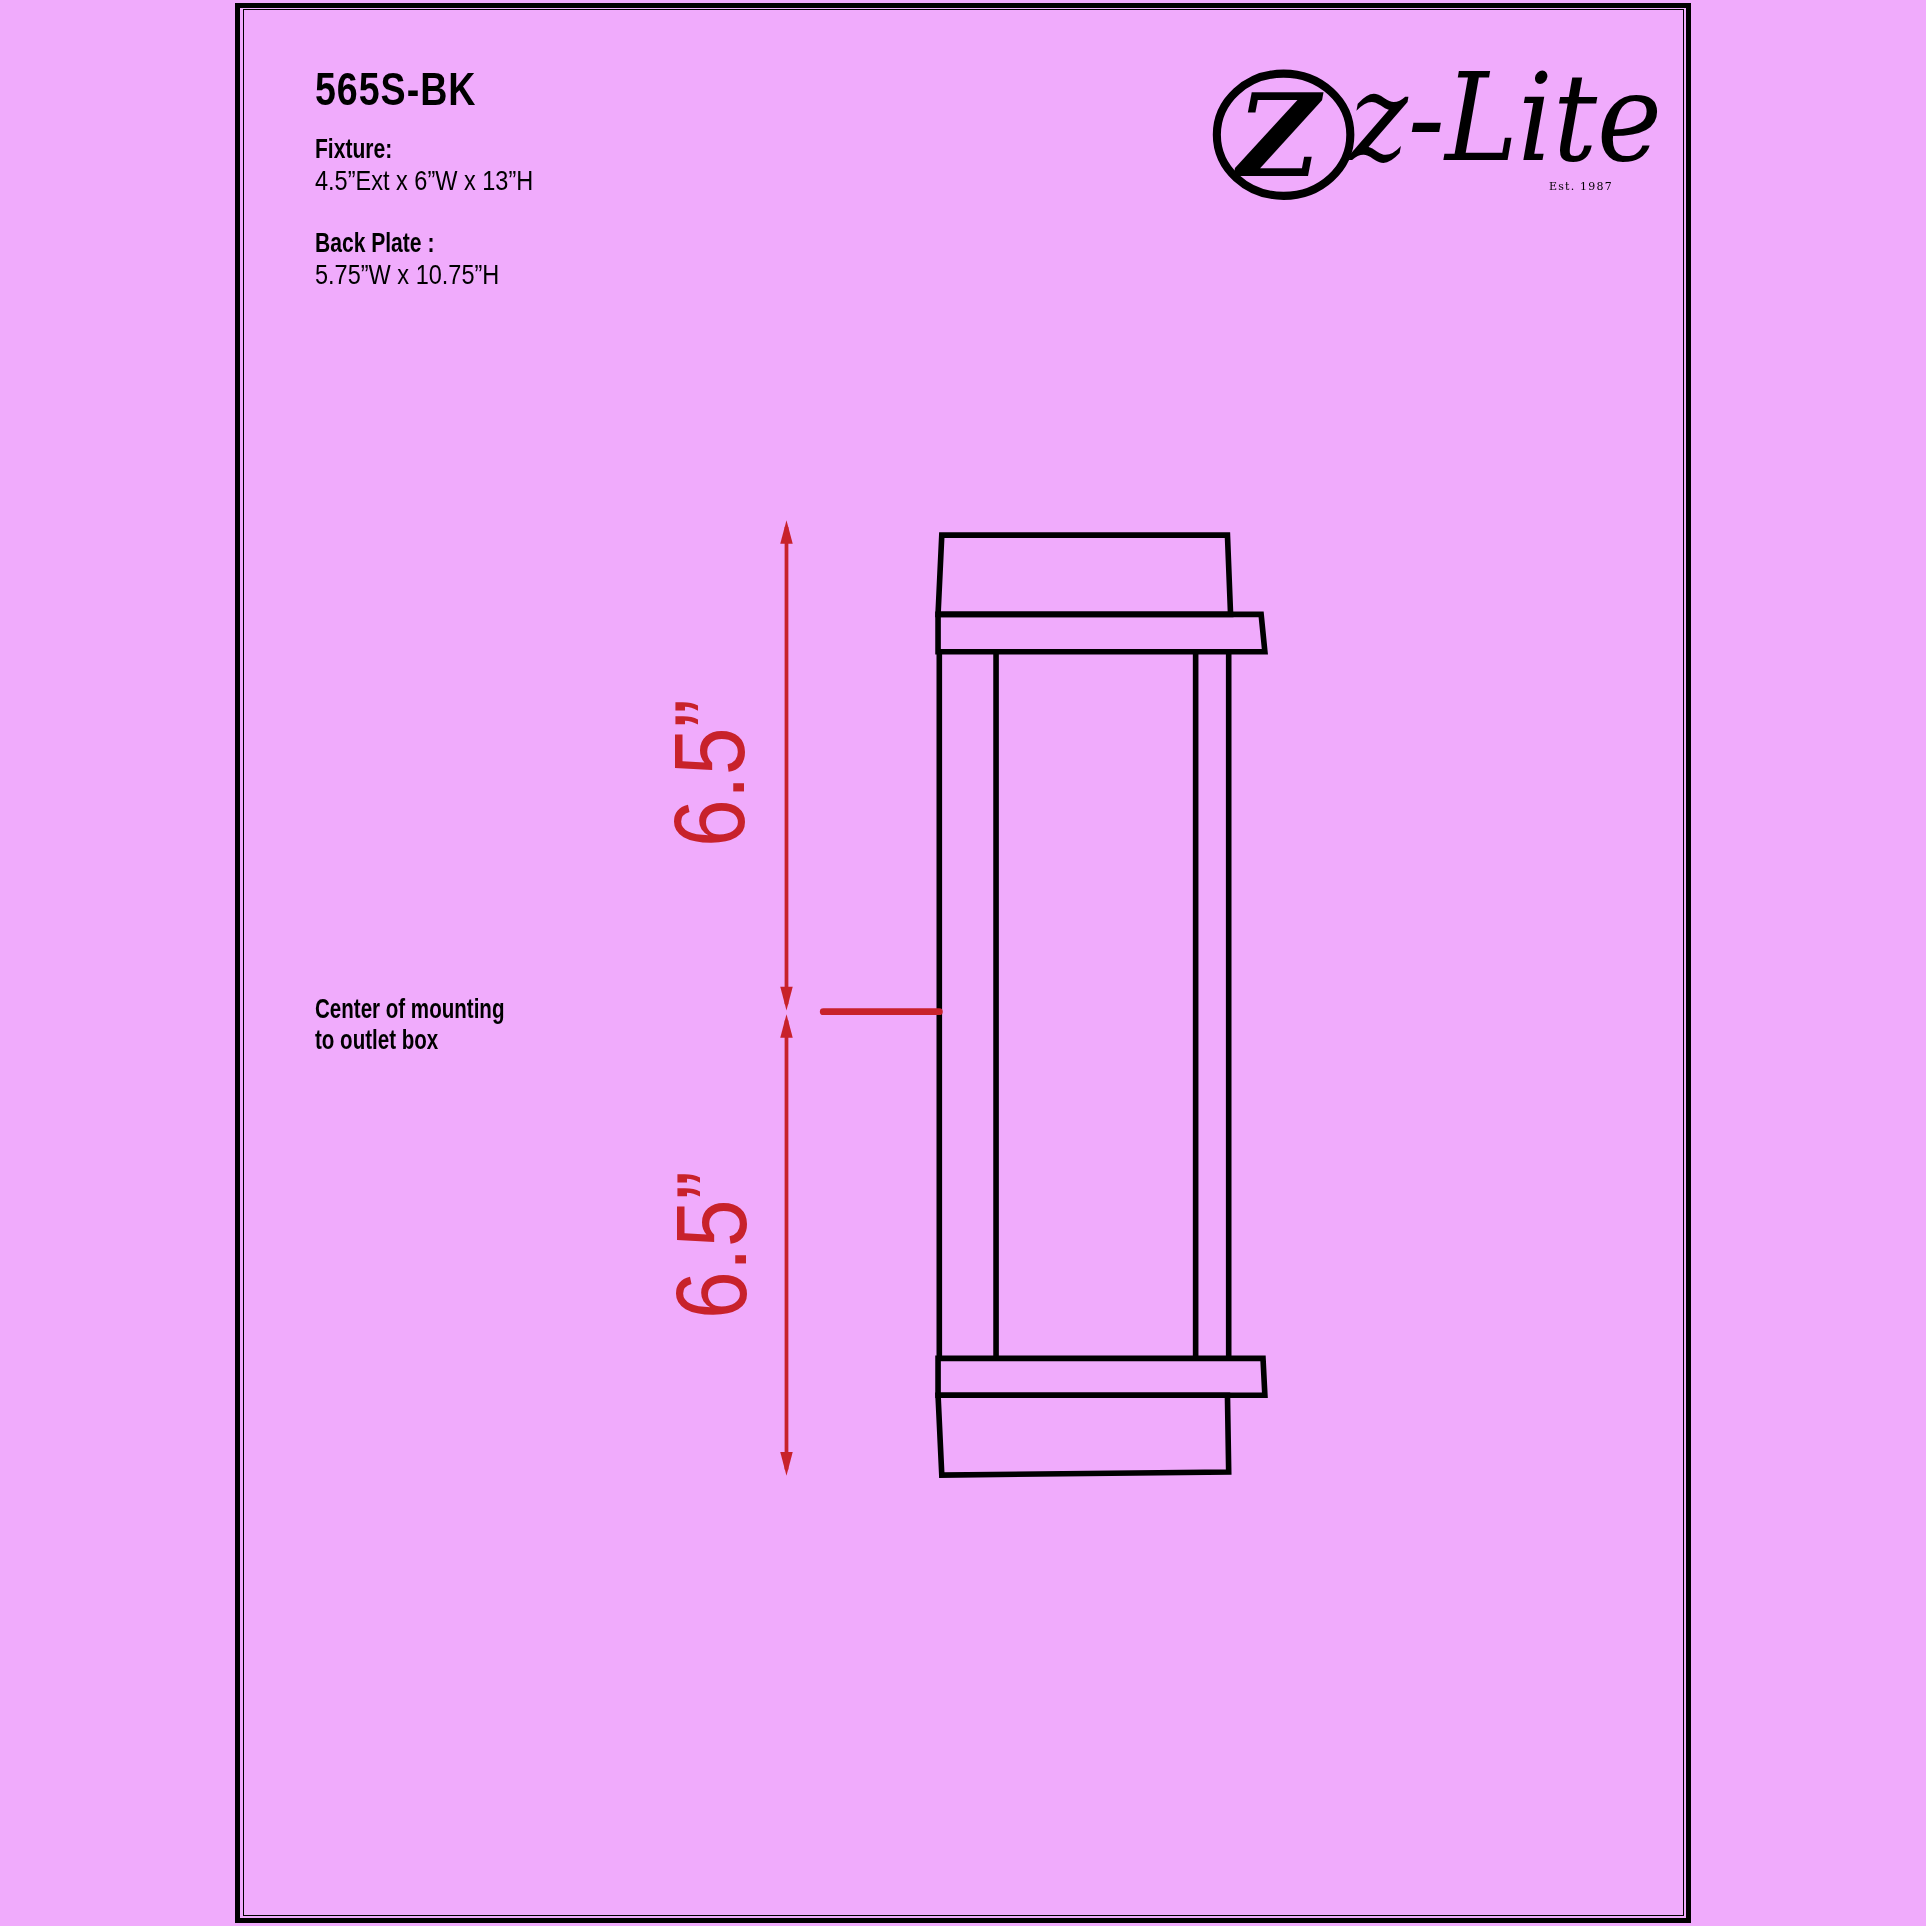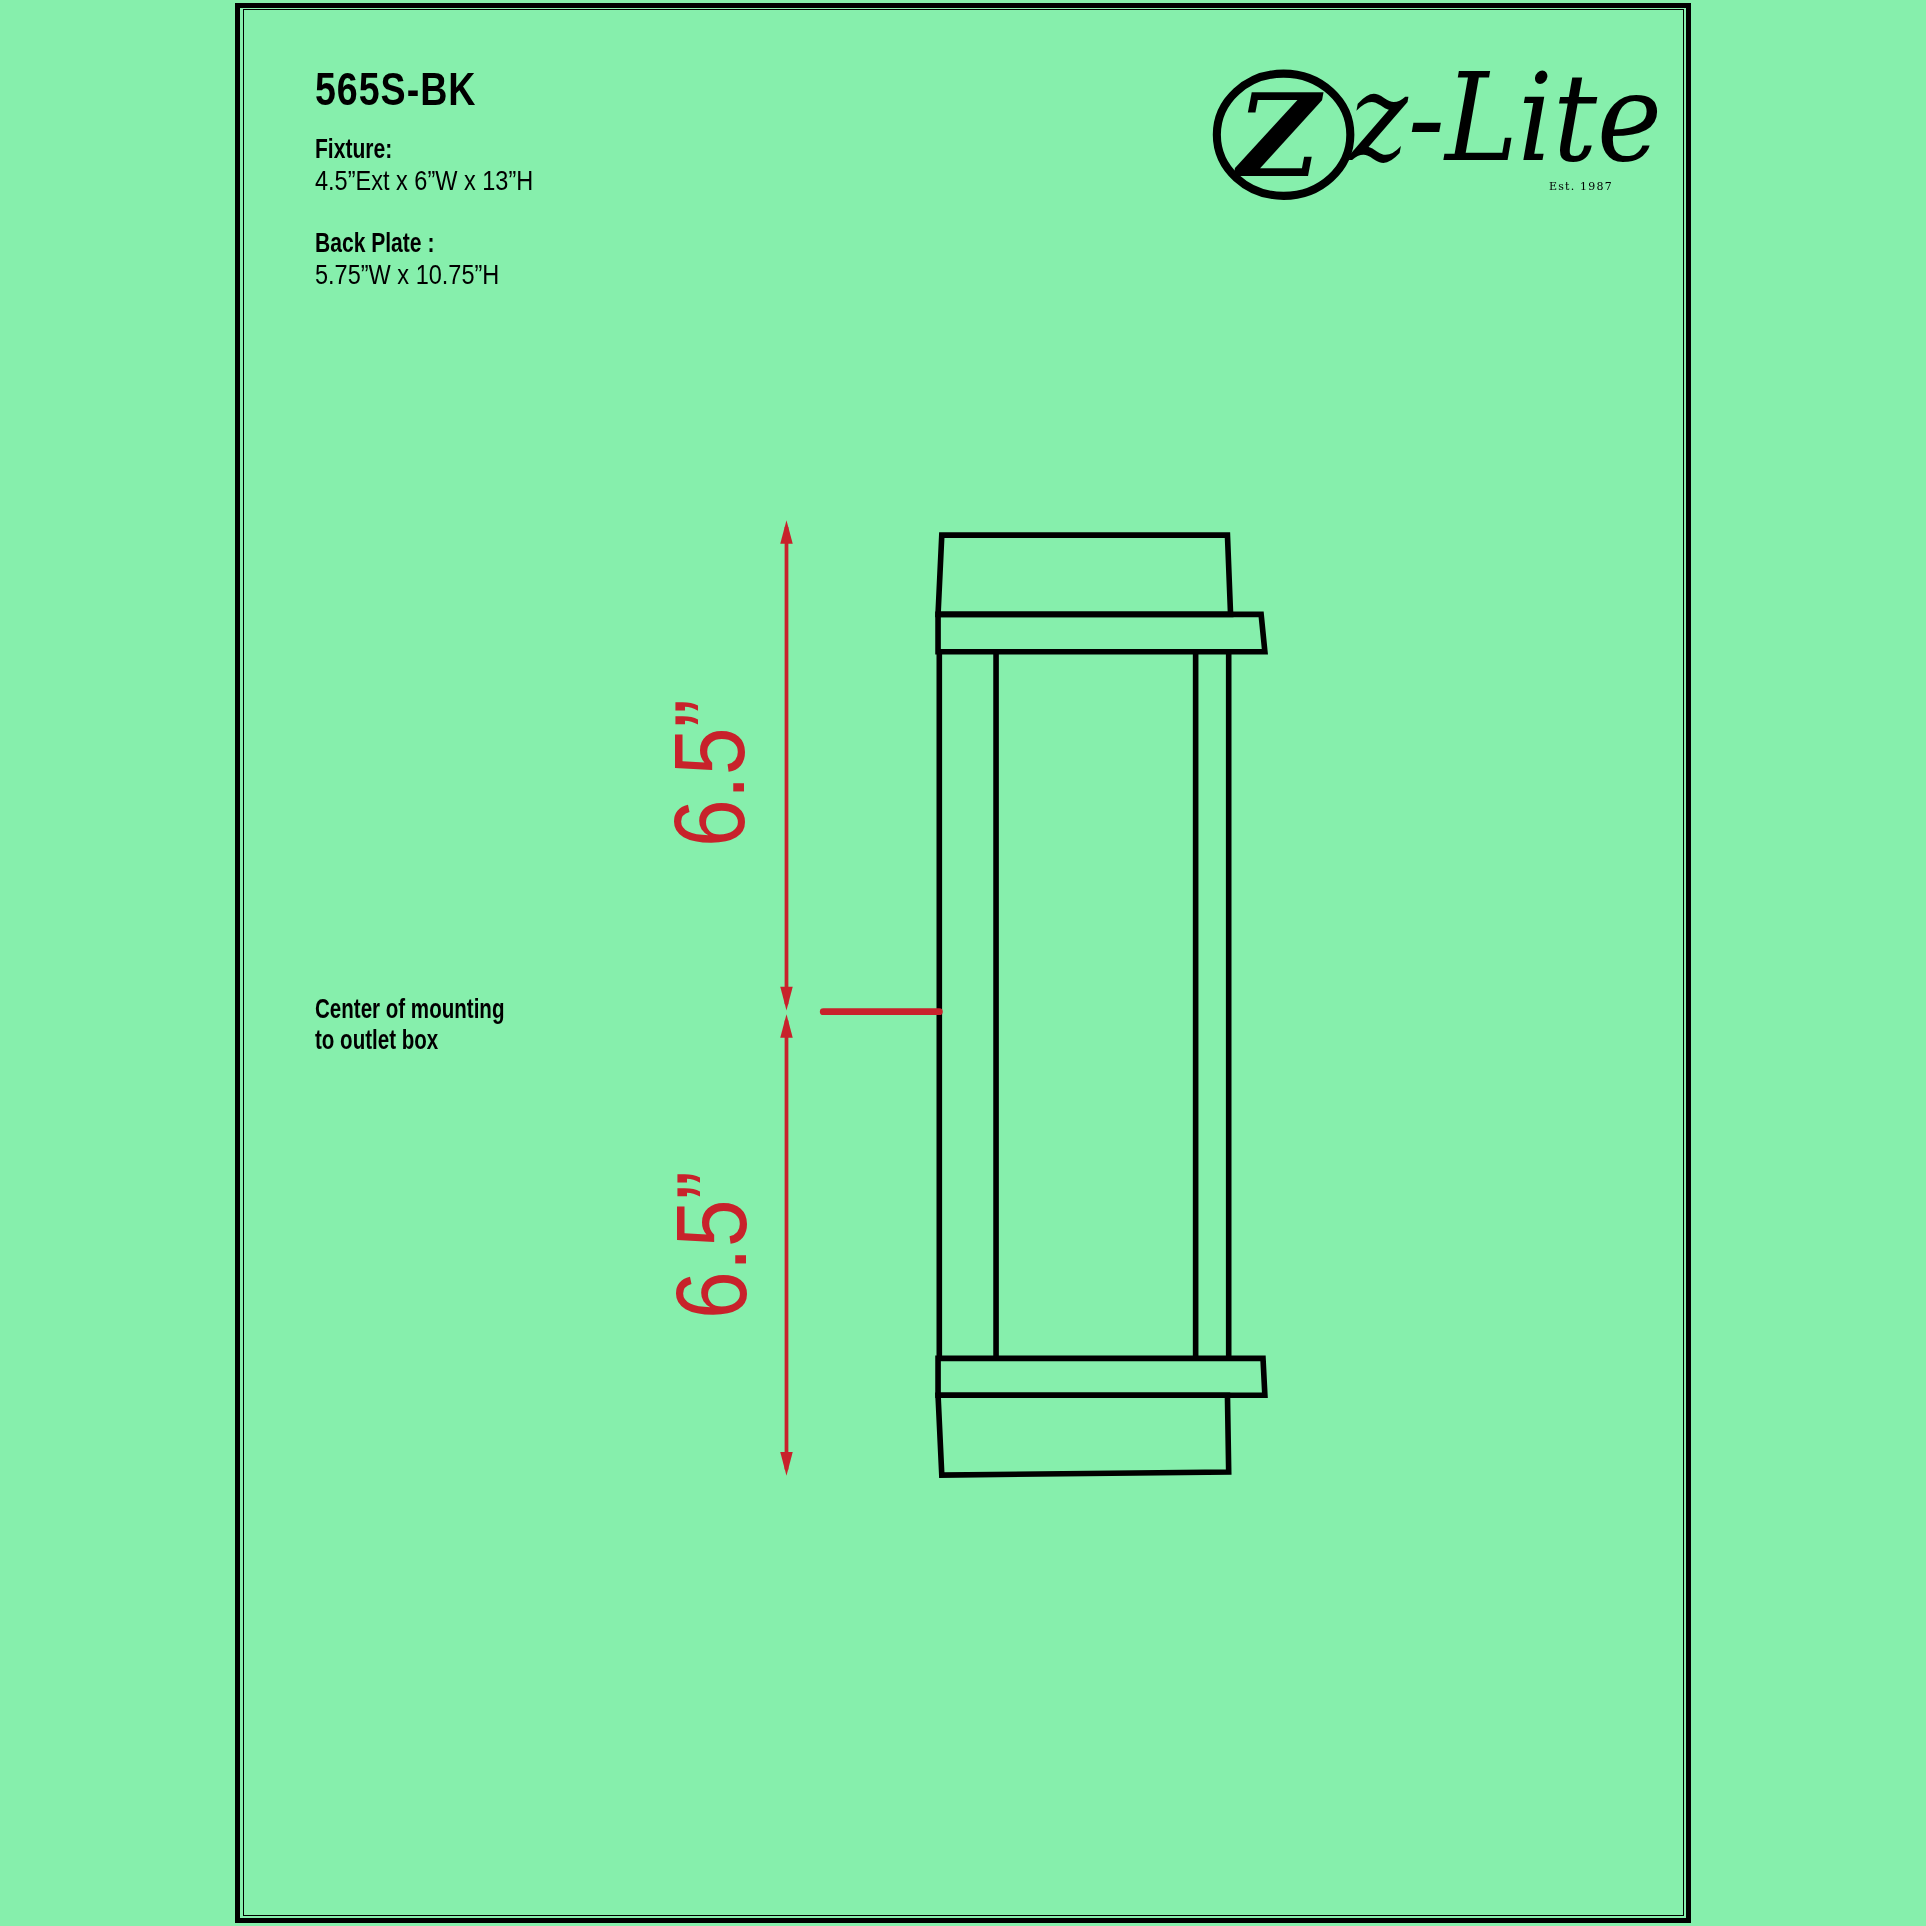--- a/index.html
+++ b/index.html
@@ -1,18 +1,18 @@
 <!DOCTYPE html>
 <html style="--accent: #c8222b; --ink: #000000;font-size:10px"><head>
 <meta charset="utf-8">
 <style>
   :root { --accent: #c8222b; --ink: #000000; }
   html,body { margin:0; padding:0; background:#ffffff; }
   .canvas {
-    position:relative; width:1926px; height:1926px; background:#86efac;
+    position:relative; width:1926px; height:1926px; background:#f0abfc;
     font-family:"Liberation Sans", sans-serif; color:#000;
     overflow:hidden;
   }
   .frame-outer {
     position:absolute; left:235px; top:3.1px; width:1456px; height:1920px;
     border:5px solid var(--ink); box-sizing:border-box;
   }
   .frame-inner {
     position:absolute; left:243px; top:9.4px; width:1441px; height:1907px;
     border:1.9px solid var(--ink); box-sizing:border-box;

